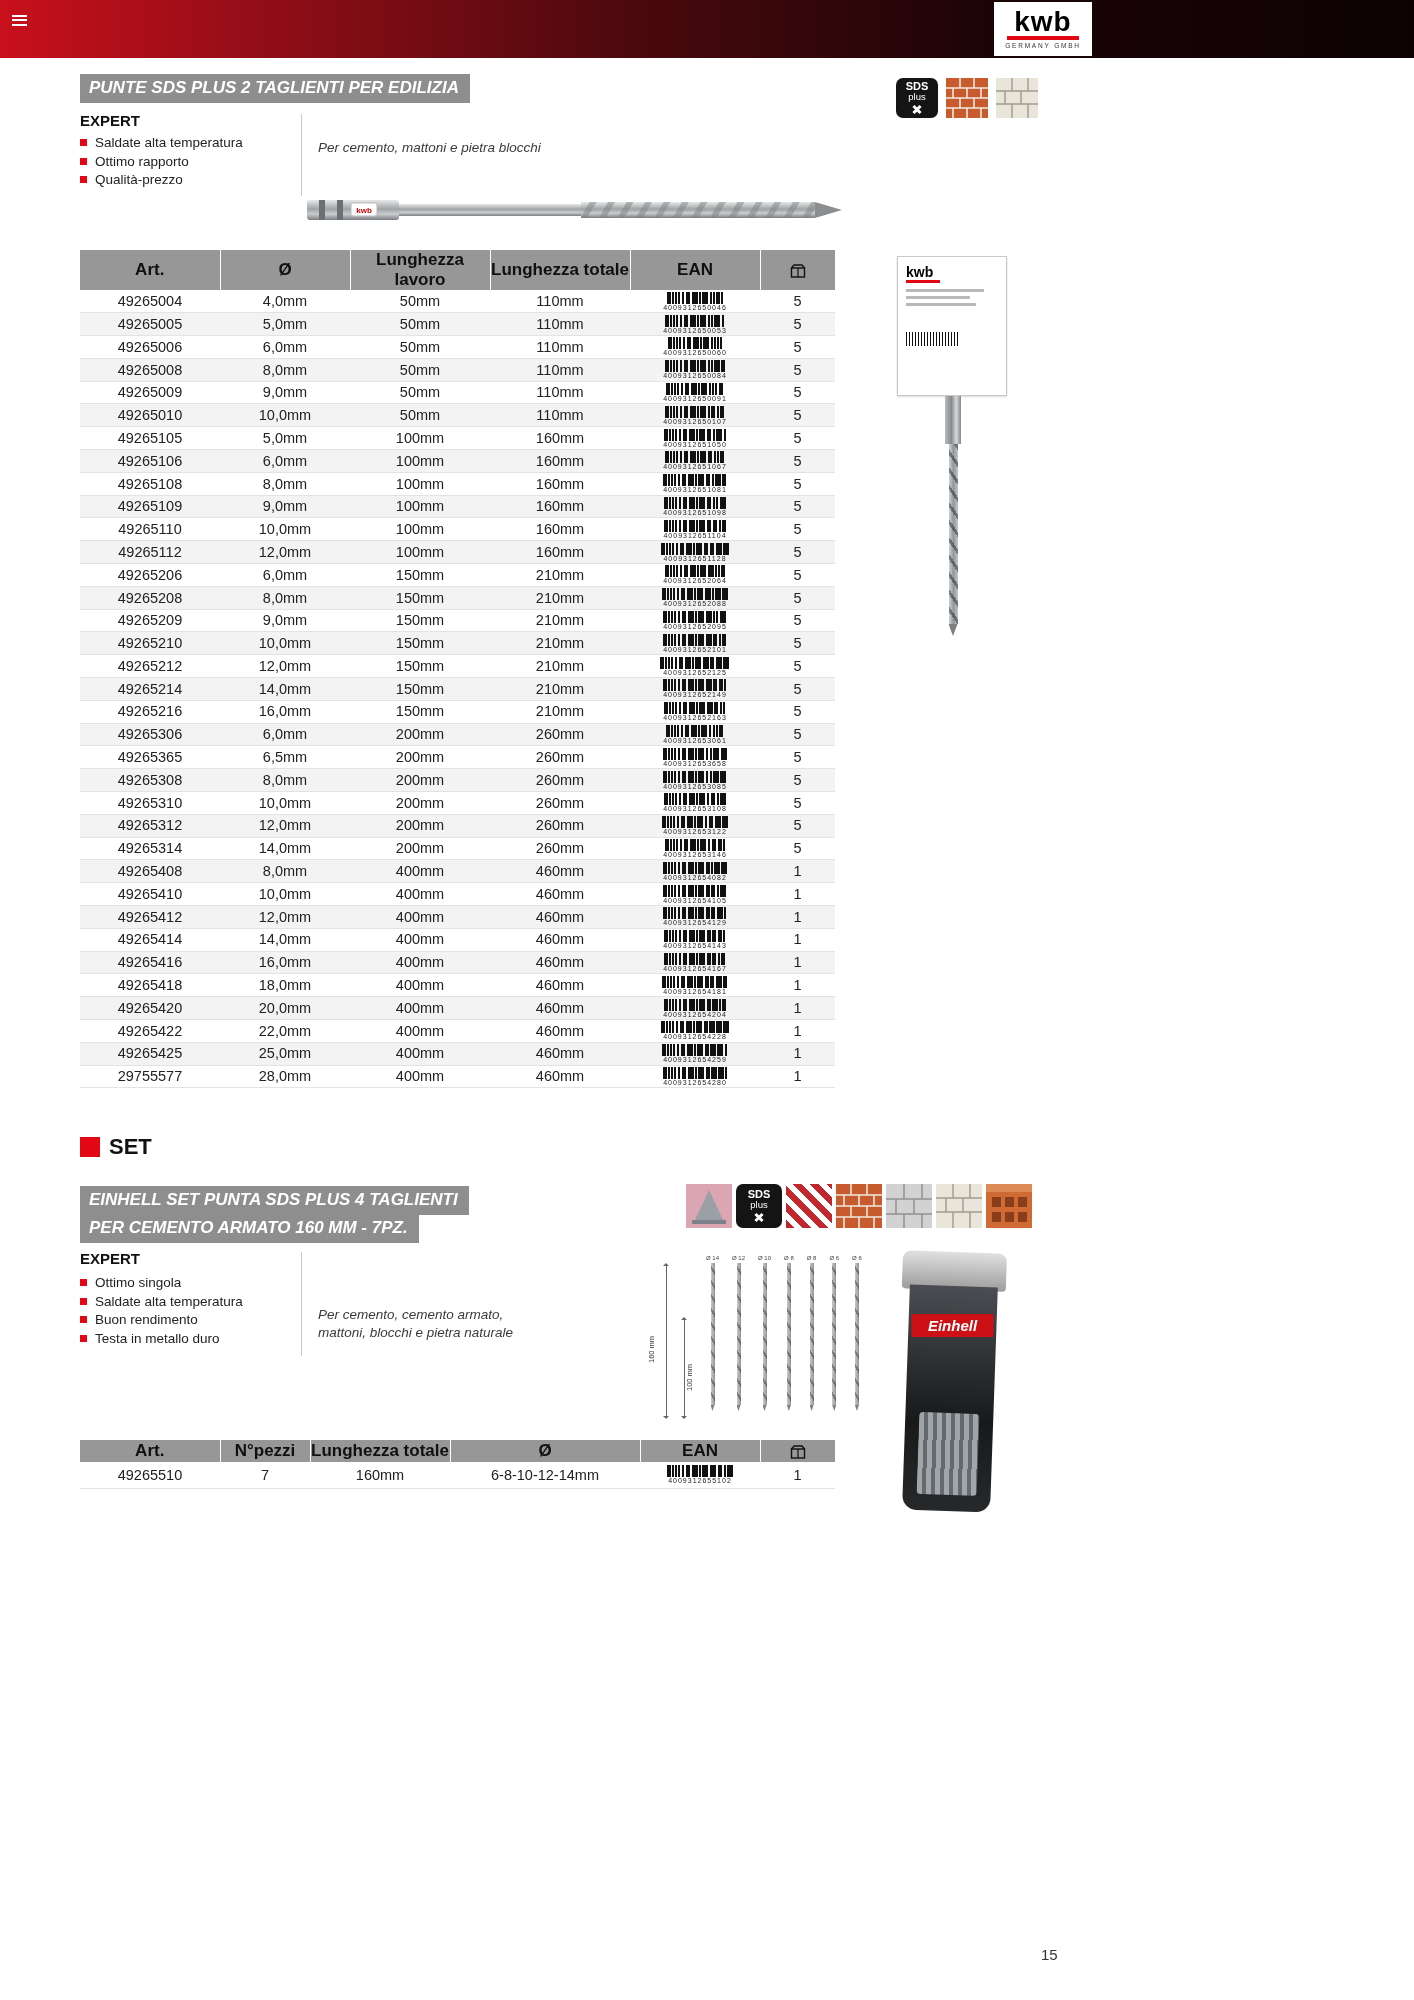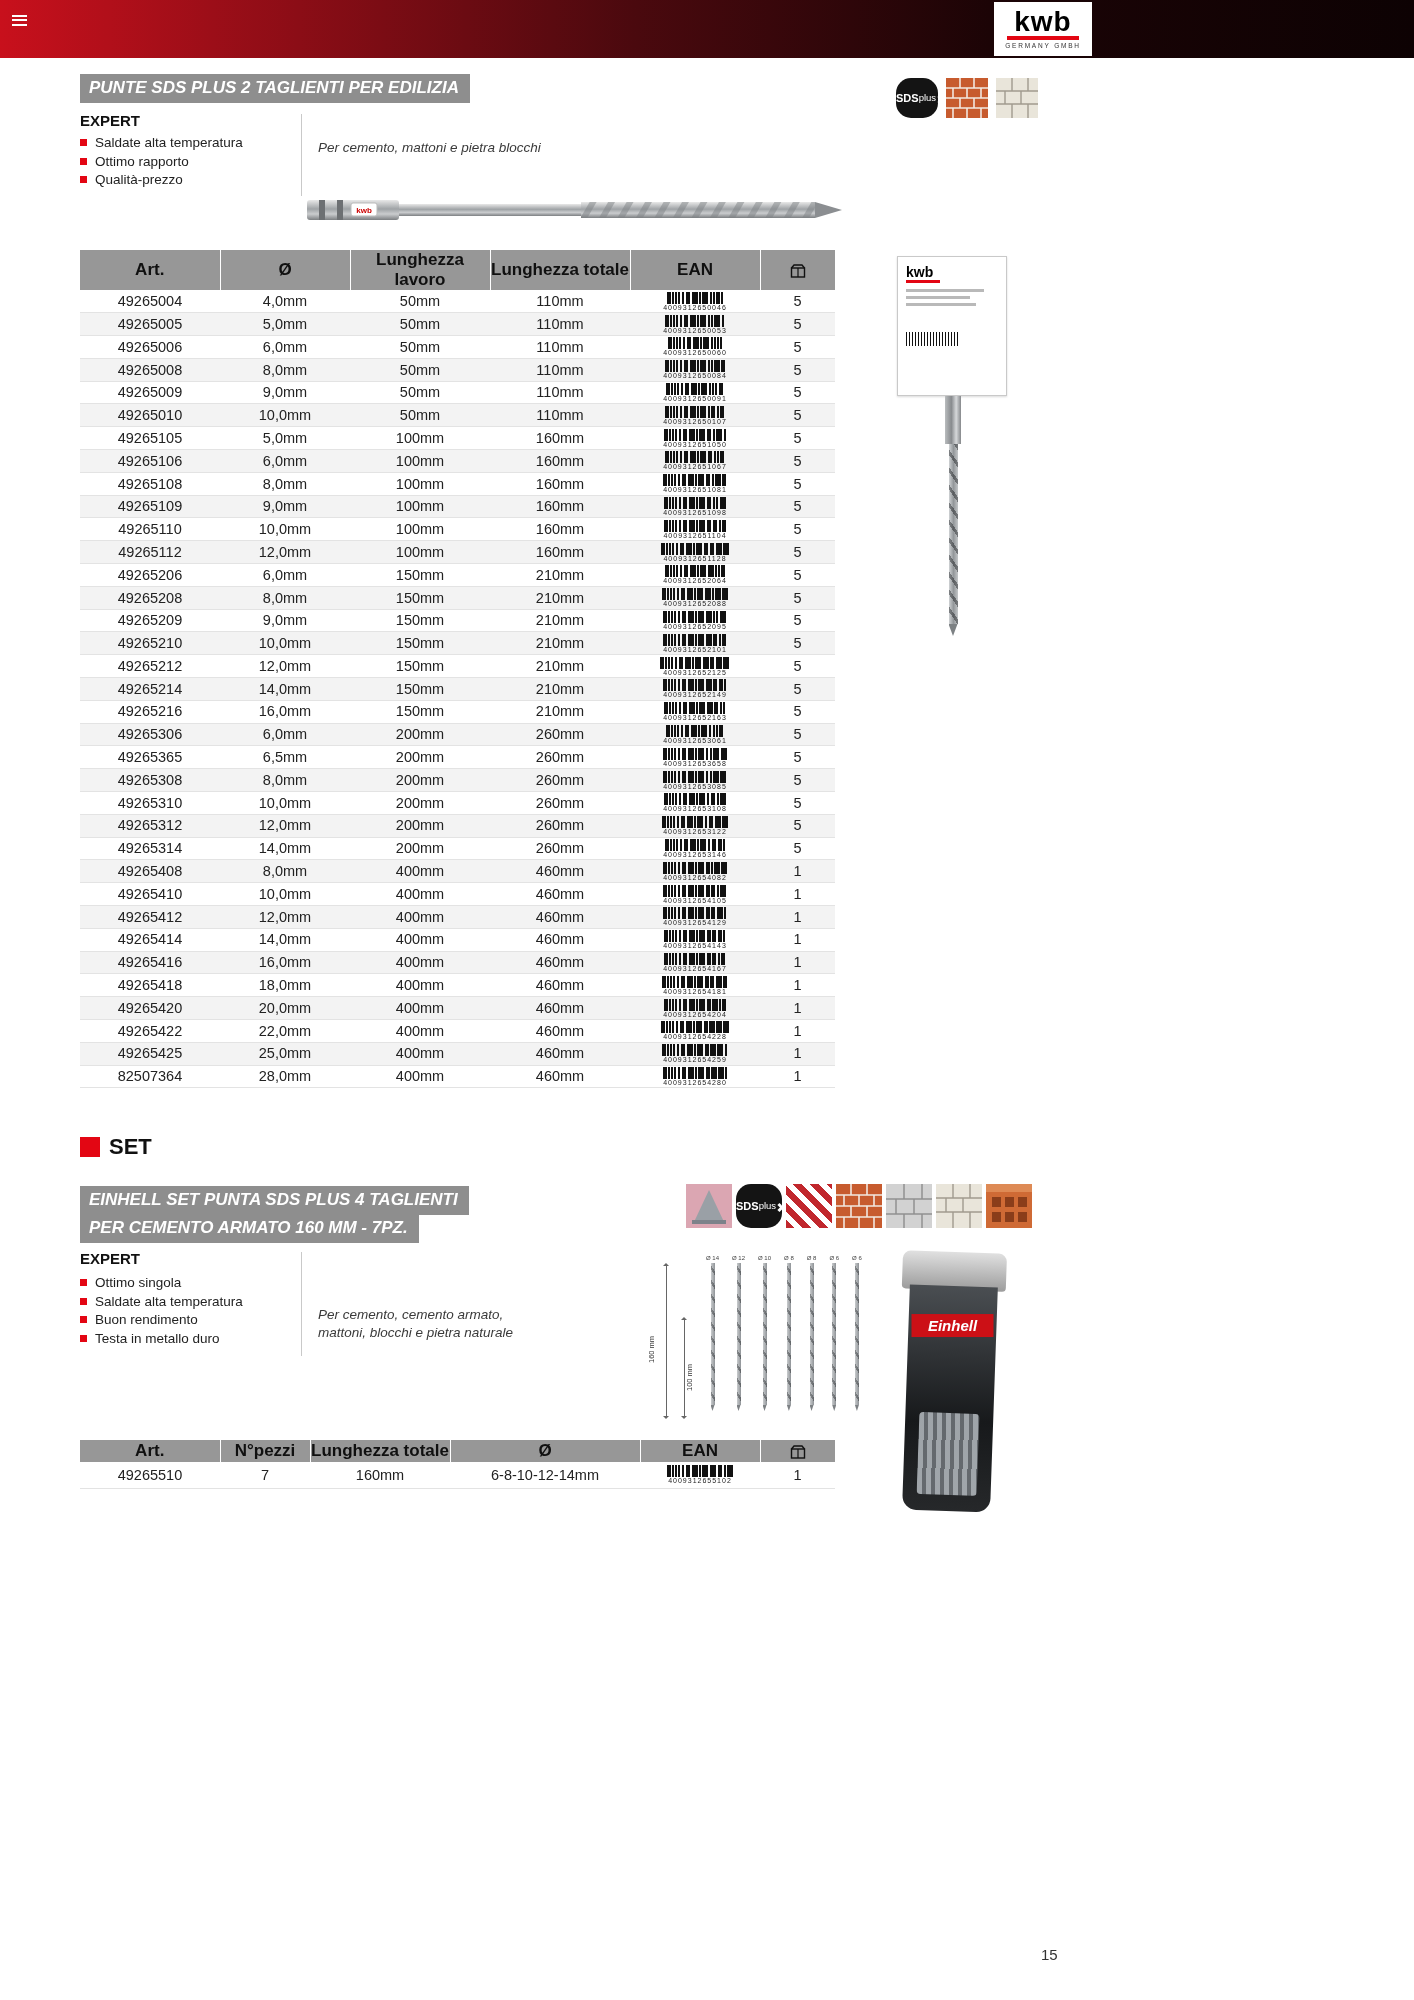--- a/index.html
+++ b/index.html
@@ -38,21 +38,21 @@
   .app1 { left:318px; top:139px; }
   .app2 { left:318px; top:1306px; }
 
   
   .badges { position:absolute; display:flex; gap:8px; }
   .badges1 { left:896px; top:78px; }
   .badges2 { left:686px; top:1184px; gap:4px; }
   .tile { width:42px; height:40px; overflow:hidden; position:relative; }
   .badges2 .tile { width:46px; height:44px; }
   .tile svg { display:block; width:100%; height:100%; }
-  .sds-tile { background:#141414; border-radius:15px; display:flex; flex-direction:row;
+  .sds-tile { background:#141414; border-radius:7px; display:flex; flex-direction:column;
     align-items:center; justify-content:center; color:#fff; }
   .sds-l1 { font-size:11px; font-weight:bold; line-height:11px; }
   .sds-l2 { font-size:9.5px; line-height:10px; }
   .sds-cross { position:relative; width:12px; height:12px; margin-top:2px; }
   .sds-cross i { position:absolute; left:1px; top:4.5px; width:10px; height:3px; background:#fff; display:block; }
   .sds-cross i:nth-child(1) { transform:rotate(45deg); }
   .sds-cross i:nth-child(2) { transform:rotate(-45deg); }
   .stripe-tile { background:repeating-linear-gradient(45deg,#c1272d 0 6px,#fff 6px 12px); }
 
   
@@ -1104,21 +1104,21 @@
               <span style="width: 4px; margin-right: 1px;"></span>
               <span style="width: 6px; margin-right: 1px;"></span>
               <span style="width: 6px; margin-right: 2px;"></span>
               <span style="width: 2px; margin-right: 2px;"></span>
             </div>
             <div class="ean-digits">4009312654259</div>
           </td>
           <td>1</td>
         </tr>
         <tr>
-          <td>82507364</td>
+          <td>29755577</td>
           <td>28,0mm</td>
           <td>400mm</td>
           <td>460mm</td>
           <td>
             <div class="barcode">
               <span style="width: 4px; margin-right: 1px;"></span>
               <span style="width: 2px; margin-right: 1px;"></span>
               <span style="width: 2px; margin-right: 1px;"></span>
               <span style="width: 2px; margin-right: 2px;"></span>
               <span style="width: 2px; margin-right: 2px;"></span>

